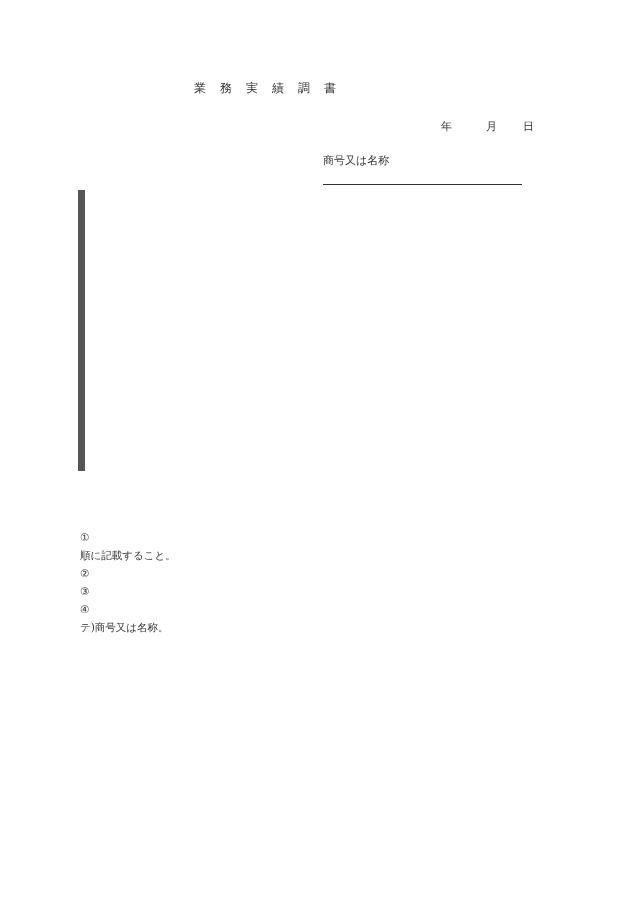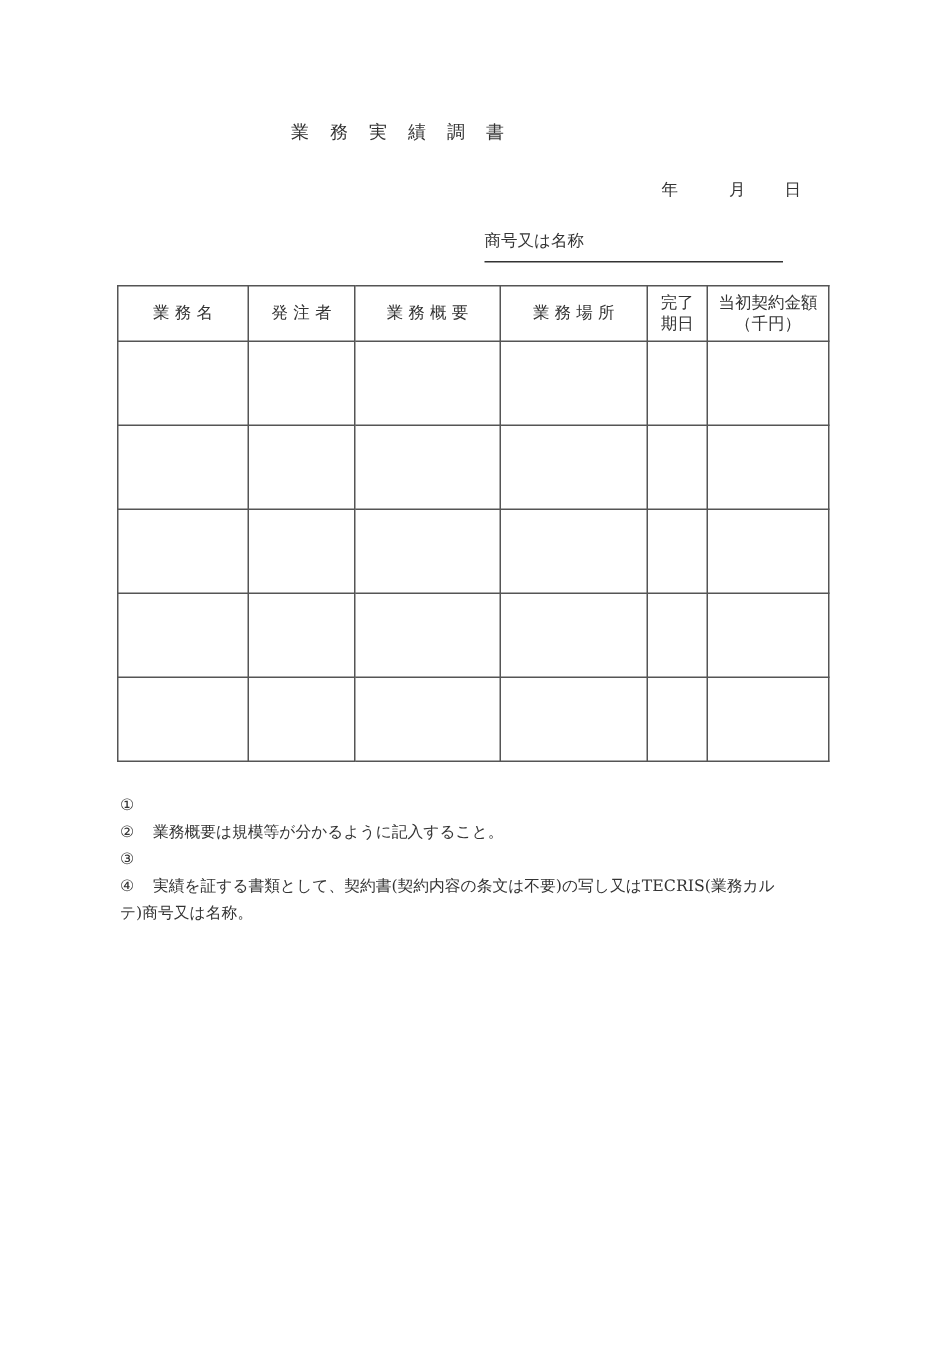--- a/index.html
+++ b/index.html
@@ -1,21 +1,21 @@
 <!DOCTYPE html>
 <html><head>
 <meta charset="utf-8">
 <style>
   html, body { margin:0; padding:0; }
   body { width:630px; height:903px; background:#ffffff; position:relative; overflow:hidden;
          font-family:"DejaVu Serif","Liberation Serif",serif; color:#333; }
   .title { position:absolute; left:0; width:530px; top:80px; text-align:center; font-size:12px; letter-spacing:14px; padding-left:14px; box-sizing:border-box; }
   .date { position:absolute; top:119px; left:441px; font-size:11px;text-decoration:underline; }
   .date span { display:inline-block; }
-  .company { position:absolute; top:153px; left:323px; width:199px; font-size:11px; border-bottom:1px solid #333; padding-bottom:6px; }
+  .company { position:absolute; top:153px; left:323px; width:199px; font-size:11px; border-bottom:1px solid #333; padding-bottom:16px; }
   table { position:absolute; left:78px; top:190px; border-collapse:collapse; }
   td, th { border:1px solid #555; padding:0; font-weight:normal; font-size:11px; text-align:center; }
   th { height:36px; line-height:14px; }
   td { height:55px; }
   .notes { position:absolute; left:80px; top:528px; width:480px; font-size:10.5px; line-height:18px; }
   .note { display:flex; }
   .note .num { width:22px; flex:none; }
 </style>
 </head>
 <body>
@@ -23,28 +23,20 @@
 <div class="title">業務実績調書</div>
 
 <div class="date">
   <span style="width:45px">年</span><span style="width:37px">月</span><span>日</span>
 </div>
 
 <div class="company">商号又は名称</div>
 
 <table>
   <tbody>
-      <tr>
-    <th style="width:86px">業 務 名</th>
-    <th style="width:70px">発 注 者</th>
-    <th style="width:96px">業 務 概 要</th>
-    <th style="width:97px">業 務 場 所</th>
-    <th style="width:39px"><span>完了</span><br><span>期日</span></th>
-    <th style="width:80px"><span>当初契約金額</span><br><span>（千円）</span></th>
-  </tr>
   <tr>
         <td></td>
         <td></td>
         <td></td>
         <td></td>
         <td></td>
         <td></td>
       </tr>
   <tr>
         <td></td>
@@ -78,25 +70,24 @@
         <td></td>
         <td></td>
       </tr>
 </tbody>
   </table>
 
 <div class="notes">
   <div class="note">
       <span class="num">①</span>
     </div>
+  <div class="cont">順に記載すること。</div>
   <div class="note">
       <span class="num">②</span>
-      <span>業務概要は規模等が分かるように記入すること。</span>
     </div>
   <div class="note">
       <span class="num">③</span>
     </div>
   <div class="note">
       <span class="num">④</span>
-      <span>実績を証する書類として、契約書(契約内容の条文は不要)の写し又はTECRIS(業務カル</span>
     </div>
   <div class="cont">テ)商号又は名称。</div>
 </div>
 
 </body></html>

